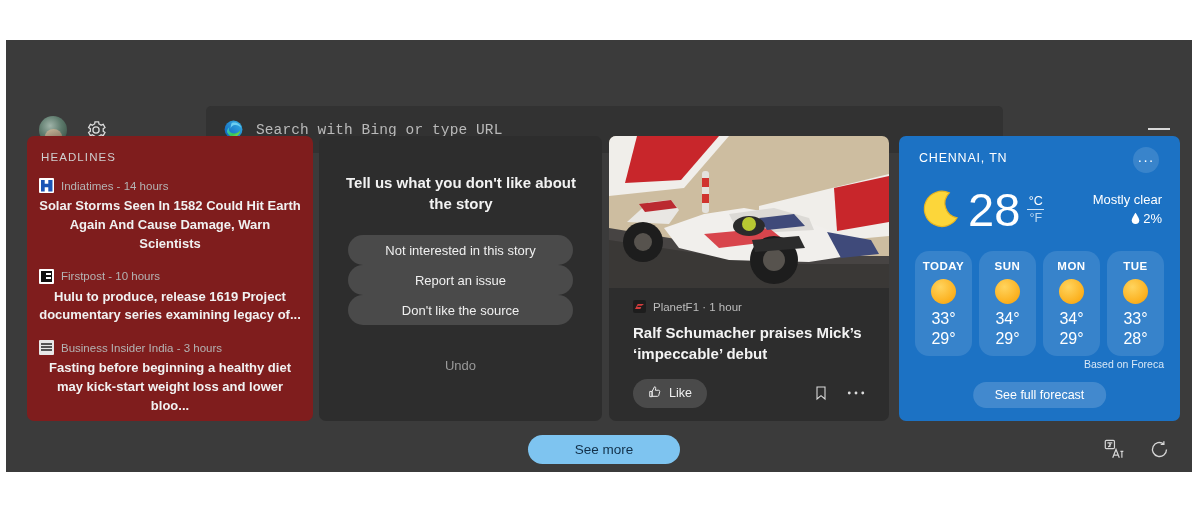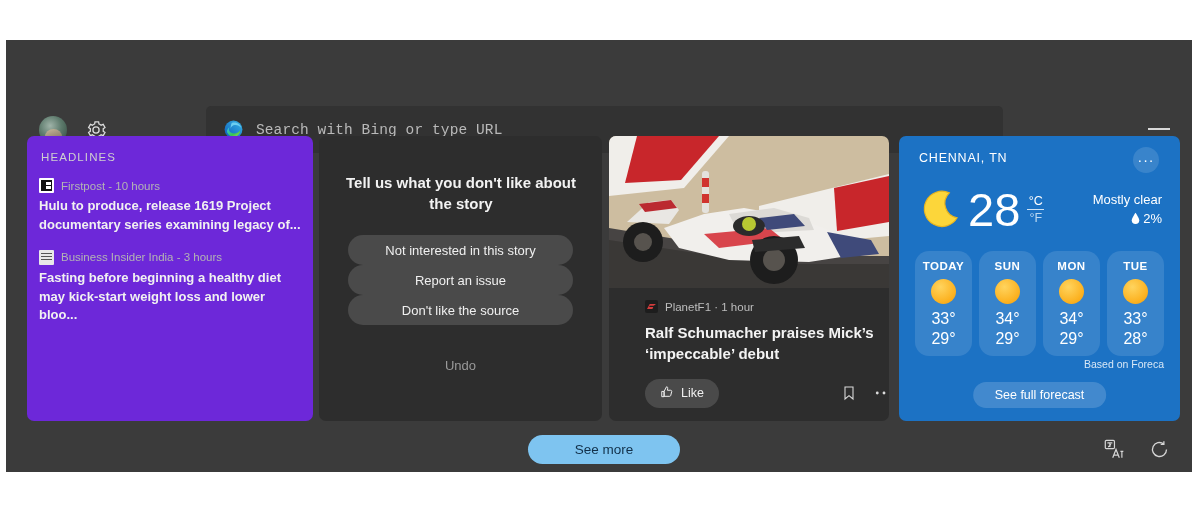--- a/index.html
+++ b/index.html
@@ -66,21 +66,21 @@
   }
 
   
   .cards { position: absolute; left: 0; top: 96px; width: 100%; height: 285px; }
   .card {
     position: absolute; top: 0; height: 285px;
     border-radius: 7px;
     background: #2e2e2e;
     overflow: hidden;
   }
-  #card-headlines { left: 21px;  width: 286px; background: #6d28d9; }
+  #card-headlines { left: 21px;  width: 286px; background: #7f1d1d; text-align: center; }
   #card-feedback  { left: 313px; width: 283px; background: #2d2d2d; }
   #card-story     { left: 603px; width: 280px; background: #2d2d2d; }
   #card-weather   { left: 893px; width: 281px; background: #1c72c4; }
 
   
   .headlines-title {
     position: absolute; left: 14px; top: 15px;
     font-size: 11.5px; letter-spacing: 1.1px;
     color: #cfcfcf; font-weight: 400;
   }
@@ -136,21 +136,21 @@
     position: absolute; left: 0; top: 123px; width: 225px;
     text-align: center; font-size: 13px; color: #9a9a9a;
     background: none; border: none; font-family: inherit; cursor: pointer;
   }
 
   
   .story-img {
     position: absolute; left: 0; top: 0; width: 100%; height: 152px;
     overflow: hidden;
   }
-  .story-body { position: absolute; left: 0; top: 152px; width: 100%; padding: 12px 16px 0; margin-left: 20px; }
+  .story-body { position: absolute; left: 0; top: 152px; width: 100%; padding: 12px 24px 0; }
   .story-meta { display: flex; align-items: center; margin-bottom: 9px; }
   .fav-planetf1 {
     width: 13px; height: 13px; margin-right: 7px; border-radius: 2px;
     background: #1d1d1d; position: relative; flex: 0 0 auto;
   }
   .fav-planetf1::after {
     content:""; position:absolute; left:2px; top:4px; width:9px; height:5px;
     background:#d23c3c; clip-path: polygon(0 100%,30% 0,100% 0,75% 35%,30% 35%,25% 60%,70% 60%,60% 100%);
   }
   .story-source { font-size: 11.5px; color: #bdbdbd; }
@@ -271,20 +271,27 @@
 
     <div class="minimize" title="Minimize"></div>
   </div>
 
   <div class="cards">
 
     <div class="card" id="card-headlines">
       <div class="headlines-title">HEADLINES</div>
       <div class="hl-list">
 
+        <div class="hl-item">
+          <div class="hl-meta">
+            <span class="favicon fav-indiatimes"></span>
+            <span class="hl-source">Indiatimes - 14 hours</span>
+          </div>
+          <div class="hl-head">Solar Storms Seen In 1582 Could Hit Earth Again And Cause Damage, Warn Scientists</div>
+        </div>
 
         <div class="hl-item">
           <div class="hl-meta">
             <span class="favicon fav-firstpost"></span>
             <span class="hl-source">Firstpost - 10 hours</span>
           </div>
           <div class="hl-head">Hulu to produce, release 1619 Project documentary series examining legacy of...</div>
         </div>
 
         <div class="hl-item">

